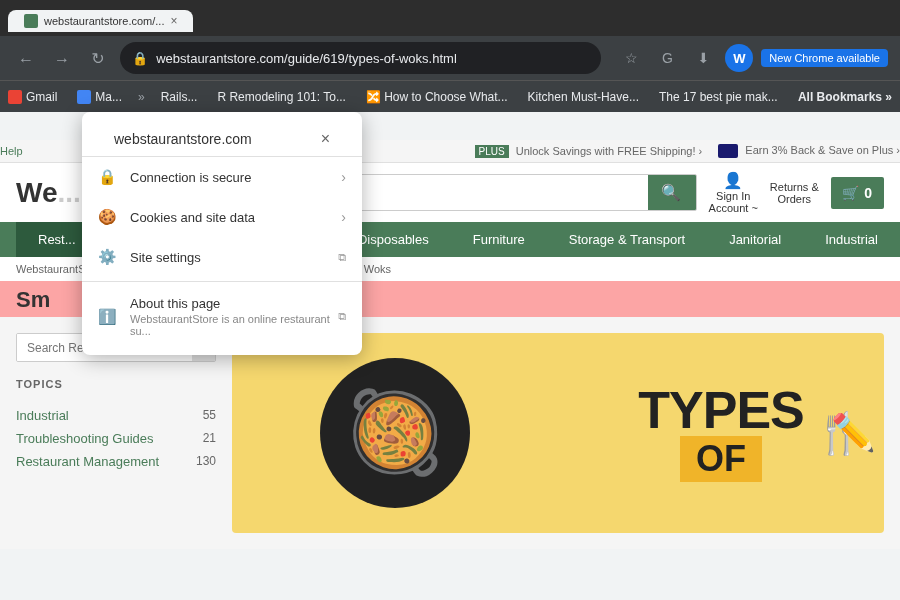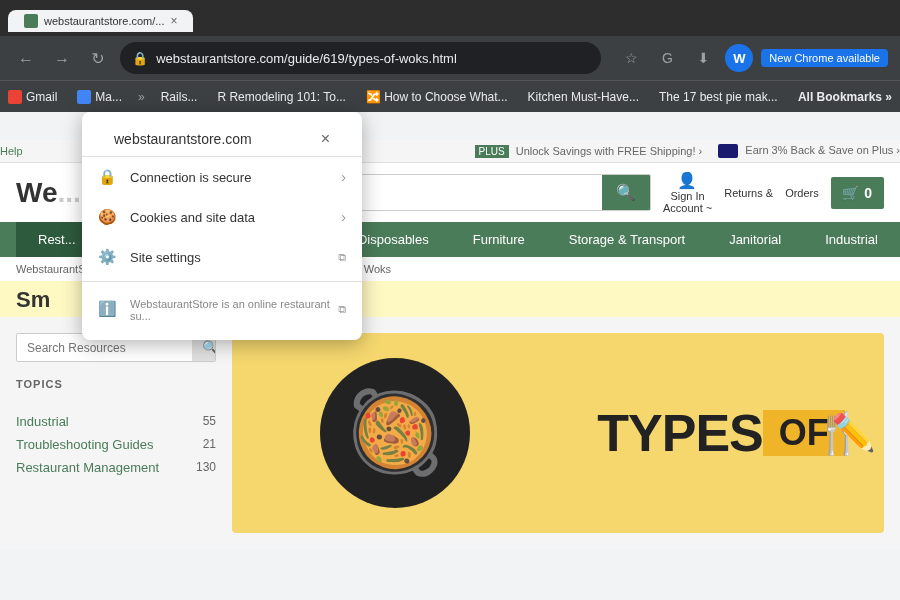--- a/index.html
+++ b/index.html
@@ -80,50 +80,50 @@
     .site-header { background: white; padding: 8px 16px; display: flex; align-items: center; gap: 12px; }
     .site-logo { font-size: 28px; font-weight: bold; color: #4a7c59; }
     .site-logo span { color: #333; }
     .search-bar { flex: 1; display: flex; border: 1px solid #ccc; border-radius: 2px; overflow: hidden; }
     .search-input { flex: 1; padding: 8px 12px; font-size: 13px; border: none; outline: none; }
     .search-btn { background: #4a7c59; border: none; color: white; padding: 8px 14px; cursor: pointer; font-size: 16px; }
     .header-actions { display: flex; align-items: center; gap: 12px; }
     .account-btn { display: flex; flex-direction: column; align-items: center; font-size: 11px; color: #333; cursor: pointer; }
     .account-icon { font-size: 16px; color: #555; }
     .cart-btn { background: #4a7c59; color: white; display: flex; align-items: center; gap: 4px; padding: 8px 12px; border: none; cursor: pointer; font-size: 14px; font-weight: bold; border-radius: 2px; }
-    .returns-btn { display: flex; align-items: center; font-size: 11px; color: #333; cursor: pointer; gap: 12px; }
+    .returns-btn { display: flex; flex-direction: column; align-items: center; font-size: 11px; color: #333; cursor: pointer; }
 
     
     .site-nav { background: #4a7c59; display: flex; align-items: center; padding: 0 16px; }
     .nav-item { color: #ffffff; padding: 10px 22px; font-size: 13px; cursor: pointer; white-space: nowrap; }
     .nav-item-rest { background: #2d5a3d; }
 
     
     .breadcrumb { padding: 6px 16px; font-size: 11px; color: #666; background: white; }
 
     
-    .page-heading { padding: 6px 16px 4px; font-size: 22px; font-weight: bold; color: #333; background: #fef9c3; }
+    .page-heading { padding: 6px 16px 4px; font-size: 22px; font-weight: bold; color: #333; background: #fca5a5; }
 
     
     .main-content { display: flex; background: #f5f5f5; padding: 16px; gap: 16px; }
 
     
     .sidebar { width: 200px; flex-shrink: 0; }
     .search-resources { display: flex; border: 1px solid #ccc; background: white; border-radius: 2px; overflow: hidden; margin-bottom: 16px; }
     .search-resources input { flex: 1; padding: 6px 10px; font-size: 12px; border: none; outline: none; }
     .search-resources-btn { background: #e0e0e0; border: none; padding: 6px 10px; cursor: pointer; color: #555; }
-    .topics-label { font-size: 11px; font-weight: bold; color: #666; letter-spacing: 1px; margin-bottom: 20px; }
+    .topics-label { font-size: 11px; font-weight: bold; color: #666; letter-spacing: 1px; margin-bottom: 14px; }
     .topic-item { display: flex; justify-content: space-between; padding: 4px 0; font-size: 13px; color: #4a7c59; cursor: pointer; }
     .topic-count { color: #666; font-size: 12px; }
 
     
     .content-area { flex: 1; }
     .wok-banner { background: #f5d76e; border-radius: 4px; overflow: hidden; height: 200px; display: flex; align-items: center; justify-content: center; position: relative; }
     .banner-left { flex: 1; display: flex; align-items: center; justify-content: center; }
-    .banner-right { flex: 1; display: flex; flex-direction: row; align-items: center; justify-content: center; }
+    .banner-right { flex: 1; display: flex; flex-direction: column; align-items: center; justify-content: center; }
     .types-text { font-size: 52px; font-weight: 900; color: #222; letter-spacing: -1px; line-height: 1; }
     .of-text { font-size: 36px; font-weight: 900; color: #222; background: #f0b429; padding: 2px 16px; }
     .wok-circle { width: 150px; height: 150px; border-radius: 50%; background: #222; display: flex; align-items: center; justify-content: center; font-size: 70px; position: relative; overflow: hidden; }
     .wok-emoji { font-size: 80px; }
     .fork-icon { position: absolute; right: 20px; top: 50%; transform: translateY(-50%); font-size: 40px; color: #999; }
     .pencil-icon { font-size: 36px; color: #f0a500; margin-left: 4px; }
   </style>
 </head>
 <body>
 
@@ -311,17 +311,18 @@
     <span class="popup-icon">⚙️</span>
     <span>Site settings</span>
     <span class="popup-arrow" style="font-size:11px;color:#999;">⧉</span>
   </div>
 
   <hr style="border:none;border-top:1px solid #e0e0e0;margin:4px 0;">
 
   <div class="popup-item">
     <span class="popup-icon">ℹ️</span>
     <div style="flex:1;">
+      <div>About this page</div>
       <div class="popup-desc">WebstaurantStore is an online restaurant su...</div>
     </div>
     <span class="popup-arrow" style="font-size:11px;color:#999;">⧉</span>
   </div>
 </div>
 
 </body></html>

